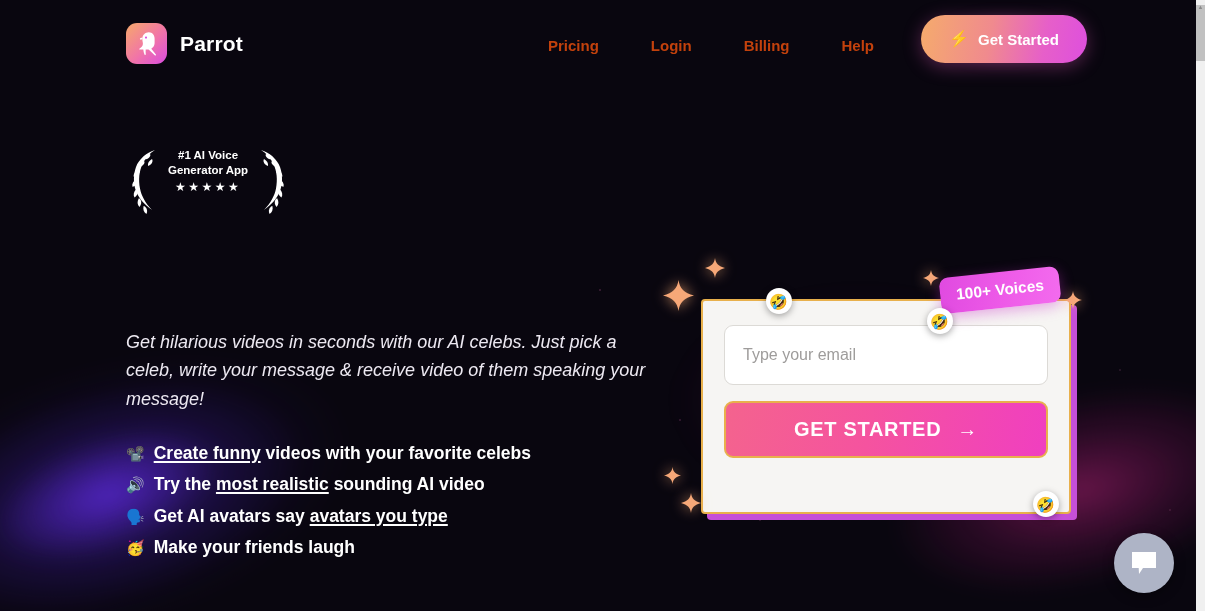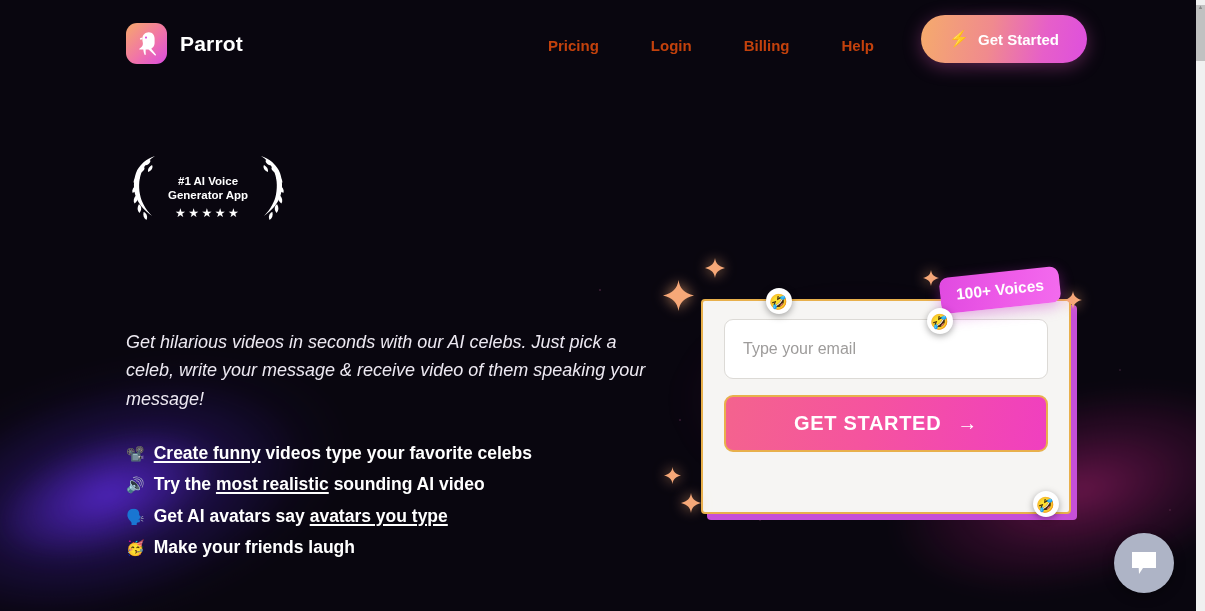--- a/index.html
+++ b/index.html
@@ -112,21 +112,21 @@
     display:flex; align-items:center; justify-content:center; gap:9px;
     color:#fff; font-size:15px; font-weight:bold;
     font-family:"Liberation Sans", sans-serif;
     box-shadow:0 4px 18px rgba(226,90,190,.35);
   }
   #cta-top .bolt { font-size:16px; line-height:1; }
 
   
   #hero-left { position:absolute; left:126px; top:148px; width:530px; z-index:10; }
 
-  #award { display:flex; align-items:flex-end; gap:6px; height:72px; }
+  #award { display:flex; align-items:flex-start; gap:6px; height:72px; }
   #award .laurel { width:32px; height:66px; flex:0 0 auto; }
   #award-text { text-align:center; padding:0 4px; }
   .award-line { color:#fff; font-size:11.5px; font-weight:bold; line-height:1.28; white-space:nowrap; }
   #award-stars { color:#fff; font-size:12px; letter-spacing:2.5px; margin-top:3px; }
 
   #headline {
     margin-top:22px;
     color:#fff; font-size:53px; font-weight:bold;
     line-height:1.14; letter-spacing:-0.8px;
   }
@@ -149,21 +149,21 @@
 
   #card-shadow {
     position:absolute; left:52px; top:55px; width:370px; height:215px;
     background:#C54FD8; border-radius:4px;
   }
   #card {
     position:absolute; left:46px; top:49px; width:370px; height:215px;
     background:#F6F5F3;
     border:2px solid #E8B04C;
     border-radius:4px;
-    padding:18px 21px;
+    padding:24px 21px;
   }
   #email-input {
     display:block; width:100%; height:60px;
     background:#fff; border:1px solid #DCDAD6; border-radius:9px;
     padding:0 18px;
     font-family:"Liberation Sans", sans-serif;
     font-size:16px; color:#2a2a2a;
   }
   #email-input::placeholder { color:#9E9C9B; }
   #card-cta {
@@ -307,21 +307,21 @@
 
     <h1 id="headline">
       <br>
     </h1>
 
     <p id="subcopy">Get hilarious videos in seconds with our AI celebs. Just pick a celeb, write your message &amp; receive video of them speaking your message!</p>
 
     <div id="bullets">
 
       <div class="bullet">
-        <span class="bi">📽️</span><u>Create funny</u><span> videos type your favorite celebs</span>
+        <span class="bi">📽️</span><u>Create funny</u><span> videos with your favorite celebs</span>
       </div>
 
       <div class="bullet">
         <span class="bi">🔊</span><span>Try the </span><u>most realistic</u><span> sounding AI video</span>
       </div>
 
       <div class="bullet">
         <span class="bi">🗣️</span><span>Get AI avatars say </span><u>avatars you type</u>
       </div>
 

